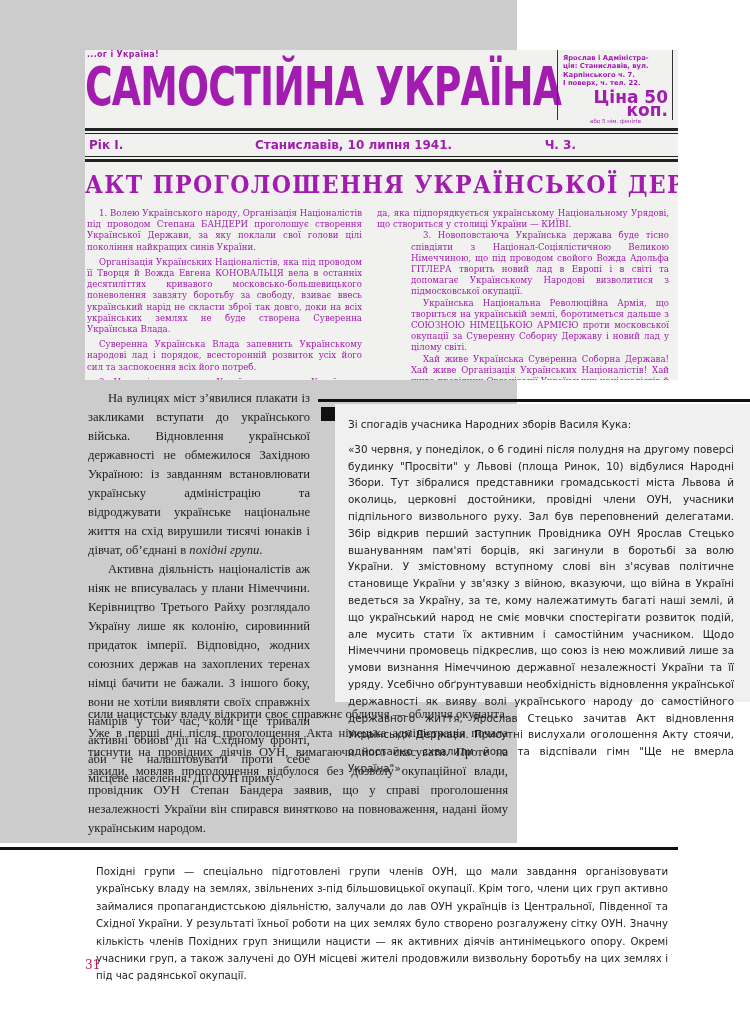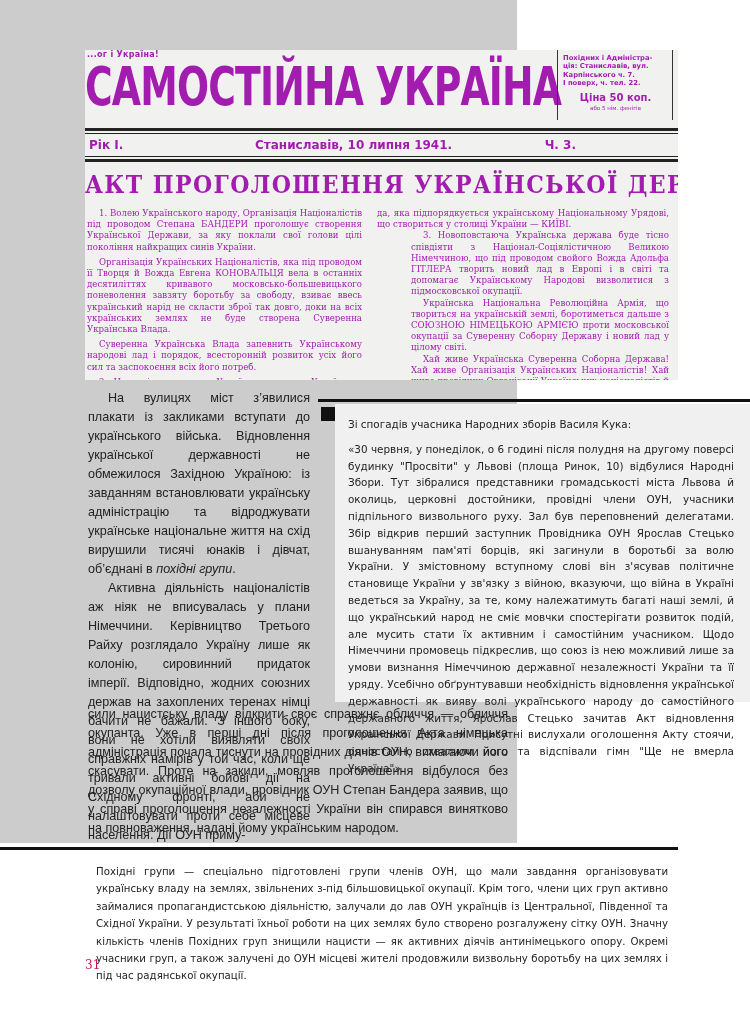--- a/index.html
+++ b/index.html
@@ -27,21 +27,21 @@
     font-size: 46px; letter-spacing: -1px; line-height: 56px;
     transform: scaleX(0.82) scaleY(1.15); transform-origin: left top;
     white-space: nowrap;
   }
   .np-imprint {
     position: absolute; left: 472px; top: -2px; width: 116px; height: 72px;
     border-left: 1px solid #333; border-right: 1px solid #333;
     font-family: "DejaVu Sans", sans-serif; font-size: 6.8px; font-weight: bold;
     line-height: 8.4px; padding: 6px 4px 0 5px; box-sizing: border-box;
   }
-  .np-imprint .price { font-size: 10px; text-align: center; margin-top: 3px; line-height: 13px; }
+  .np-imprint .price { font-size: 17px; text-align: right; margin-top: 3px; line-height: 13px; }
   .np-imprint .alt { font-size: 5.5px; text-align: center; font-weight: normal; }
   .np-rule { position: absolute; left: 0; width: 593px; background: #222; }
   .np-dateline {
     position: absolute; left: 0; top: 88px; width: 497px; height: 16px;
     font-family: "DejaVu Sans", sans-serif; font-weight: bold; font-size: 12px;
   }
   .np-dateline .year { position: absolute; left: 4px; }
   .np-dateline .place { position: absolute; left: 170px; }
   .np-dateline .issue { position: absolute; right: 6px; }
   .np-headline {
@@ -55,21 +55,21 @@
     text-align: justify;
   }
   .np-col p { margin: 0 0 4px 0; text-indent: 12px; }
   .np-col.left { left: 2px; width: 275px; }
   .np-col.right { left: 292px; width: 292px; top: 158px; }
   .np-col.right p.cont { text-indent: 0; margin-bottom: 0; }
   .np-col.right p.tight { margin-bottom: 0; margin-left: 34px; }
 
   
   .body-text {
-    position: absolute; font-family: Liberation Sans, sans-serif; font-size: 12.6px;
+    position: absolute; font-family: Liberation Serif, serif; font-size: 12.6px;
     line-height: 19px; color: #222; text-align: justify;
   }
   .body-text p { margin: 0; text-indent: 20px; }
   .col-narrow { left: 88px; top: 389px; width: 222px; }
   .col-wide { left: 88px; top: 705px; width: 420px; }
   .col-wide p { text-indent: 0; }
   .body-text em { font-style: italic; }
 
   
   .quote-rule {
@@ -106,21 +106,21 @@
 </style>
 </head>
 <body>
 
 <div class="grey-panel"></div>
 
 <div class="newspaper">
   <div class="np-slogan">...ог і Україна!</div>
   <div class="np-masthead">САМОСТІЙНА УКРАЇНА</div>
   <div class="np-imprint">
-    <div>Похідних і Адміністра-</div>
+    <div>Ярослав і Адміністра-</div>
     <div>ція: Станиславів, вул.</div>
     <div>Карпінського ч. 7.</div>
     <div>I поверх, ч. тел. 22.</div>
     <div class="price">Ціна 50 коп.</div>
     <div class="alt">або 5 нім. фенігів</div>
   </div>
   <div class="np-rule" style="top:78px;height:3px;"></div>
   <div class="np-rule" style="top:83px;height:1px;"></div>
   <div class="np-dateline">
     <span class="year">Рік I.</span>

